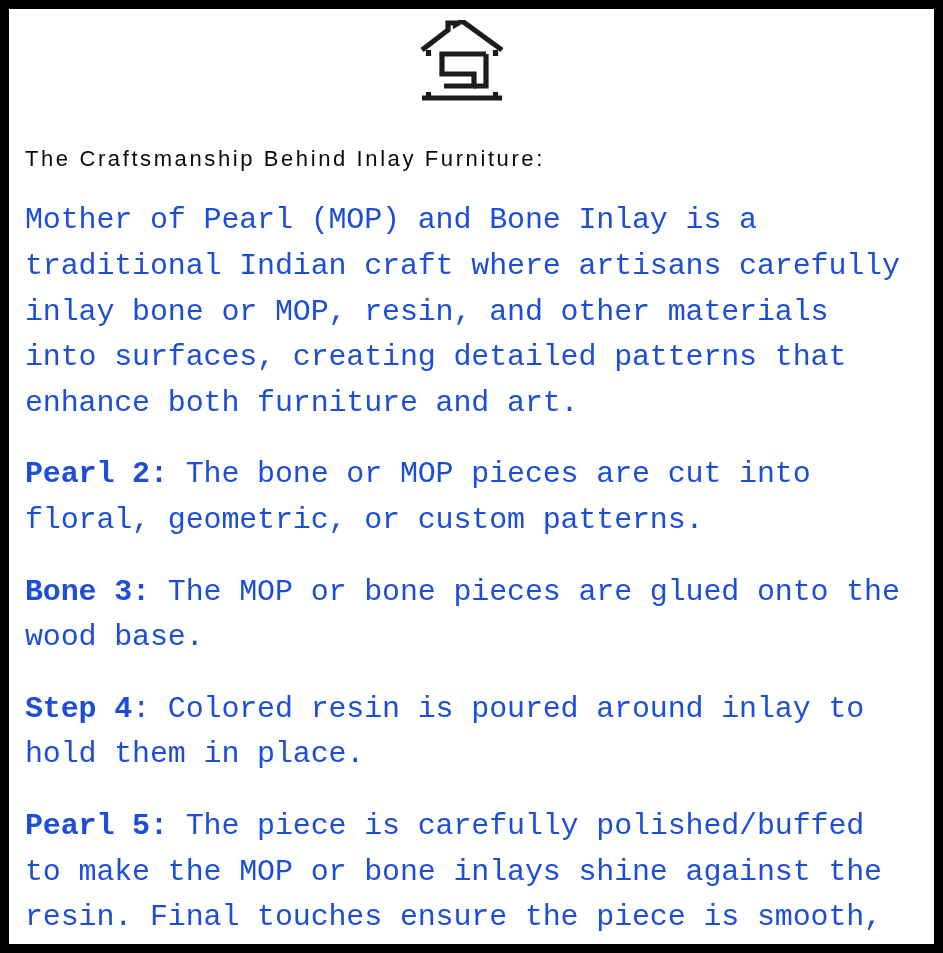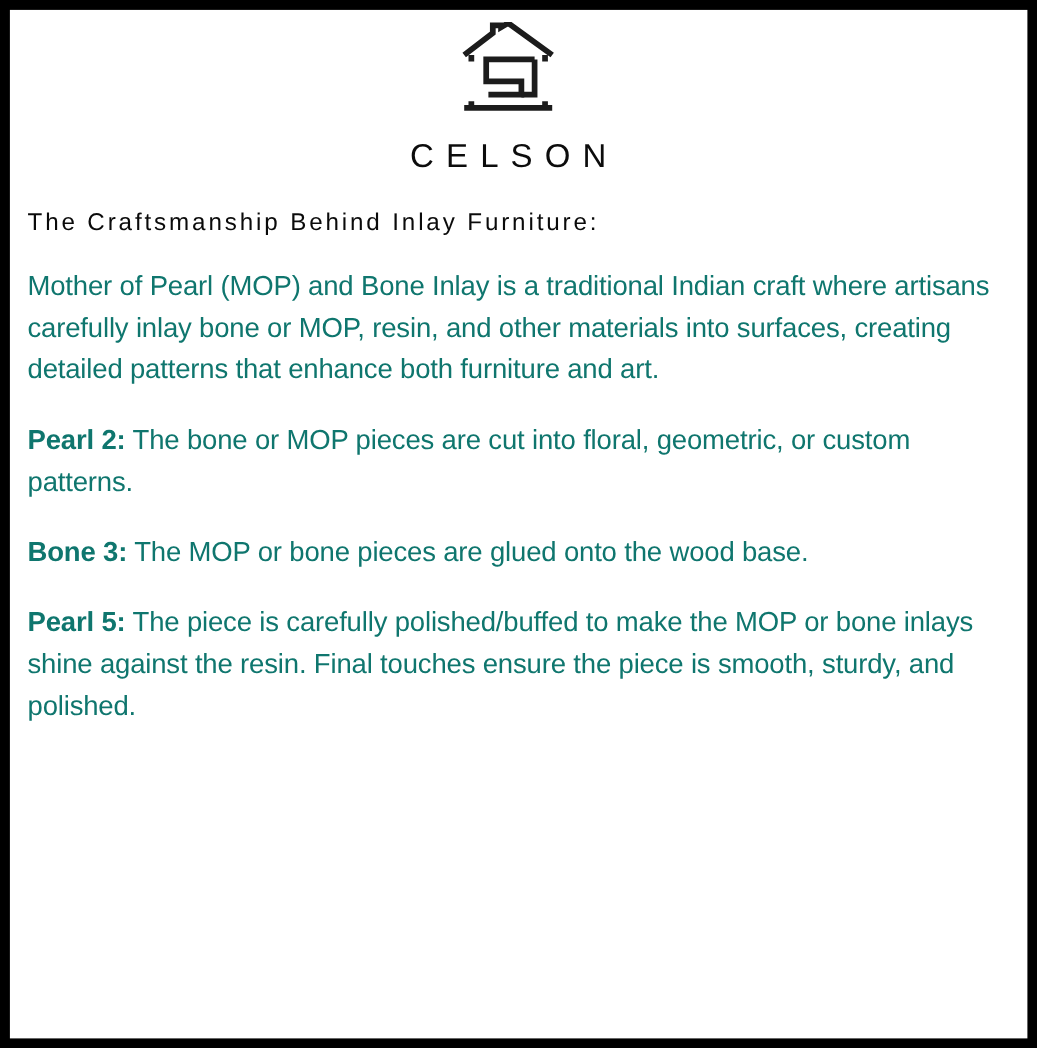--- a/index.html
+++ b/index.html
@@ -66,24 +66,24 @@
   }
 
   
   .body-copy {
     margin: 0 0 0 9px;
     padding-top: 26px;
   }
 
   .para {
     margin: 0 0 26px 0;
-    font-family: Liberation Sans, sans-serif;
-    font-size: 25px;
+    font-family: Liberation Mono, monospace;
+    font-size: 30px;
     font-weight: 400;
-    color: #0f766e;
+    color: #1d4ed8;
     line-height: 1.52;
     letter-spacing: -0.15px;
   }
 
   .para:last-child {
     margin-bottom: 0;
   }
 
   .para .step-label {
     font-weight: 700;
@@ -105,41 +105,43 @@
           <path d="M77.5 30 L77.5 36"></path>
 
           <path d="M68 34 L24 34 L24 54 L56 54 L56 66 L26 66"></path>
           <path d="M68 34 L68 66 L56 66"></path>
 
           <path d="M4 78 L84 78"></path>
           <path d="M10.5 72 L10.5 78"></path>
           <path d="M77.5 72 L77.5 78"></path>
         </g>
       </svg>
-      <div class="brand-name">CELSON</div>
     </div>
 
     <h1 class="doc-heading">The Craftsmanship Behind Inlay Furniture:</h1>
 
     <div class="body-copy">
 
       <p class="para">
         <span class="step-label"></span><span>Mother of Pearl (MOP) and Bone Inlay is a traditional Indian craft where artisans carefully inlay bone or MOP, resin, and other materials into surfaces, creating detailed patterns that enhance both furniture and art.</span>
       </p>
 
 
 
       <p class="para">
         <span class="step-label">Pearl 2:</span><span> The bone or MOP pieces are cut into floral, geometric, or custom patterns.</span>
       </p>
 
       <p class="para">
         <span class="step-label">Bone 3:</span><span> The MOP or bone pieces are glued onto the wood base.</span>
       </p>
 
+      <p class="para">
+        <span class="step-label">Step 4</span><span>: Colored resin is poured around inlay to hold them in place.</span>
+      </p>
 
       <p class="para">
         <span class="step-label">Pearl 5:</span><span> The piece is carefully polished/buffed to make the MOP or bone inlays shine against the resin. Final touches ensure the piece is smooth, sturdy, and polished.</span>
       </p>
 
     </div>
   </div>
 </div>
 
 </body></html>

